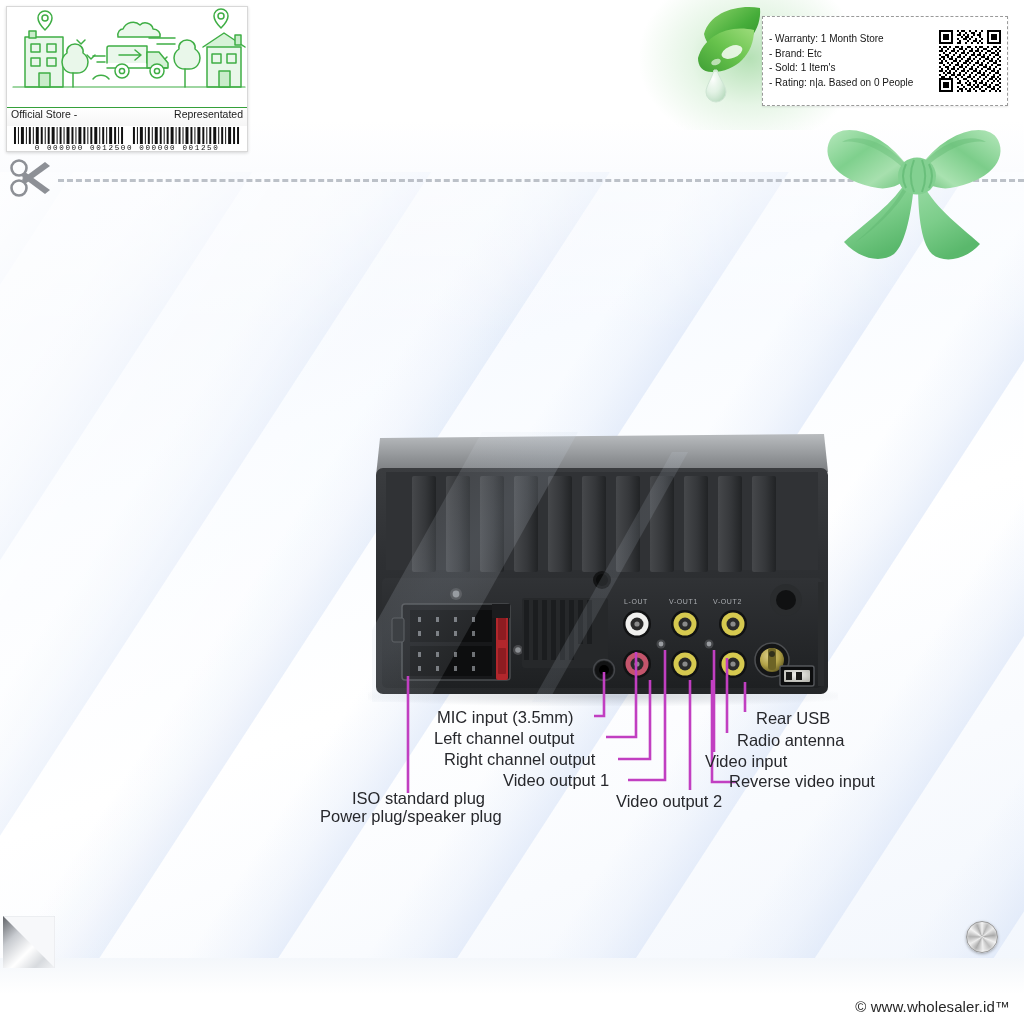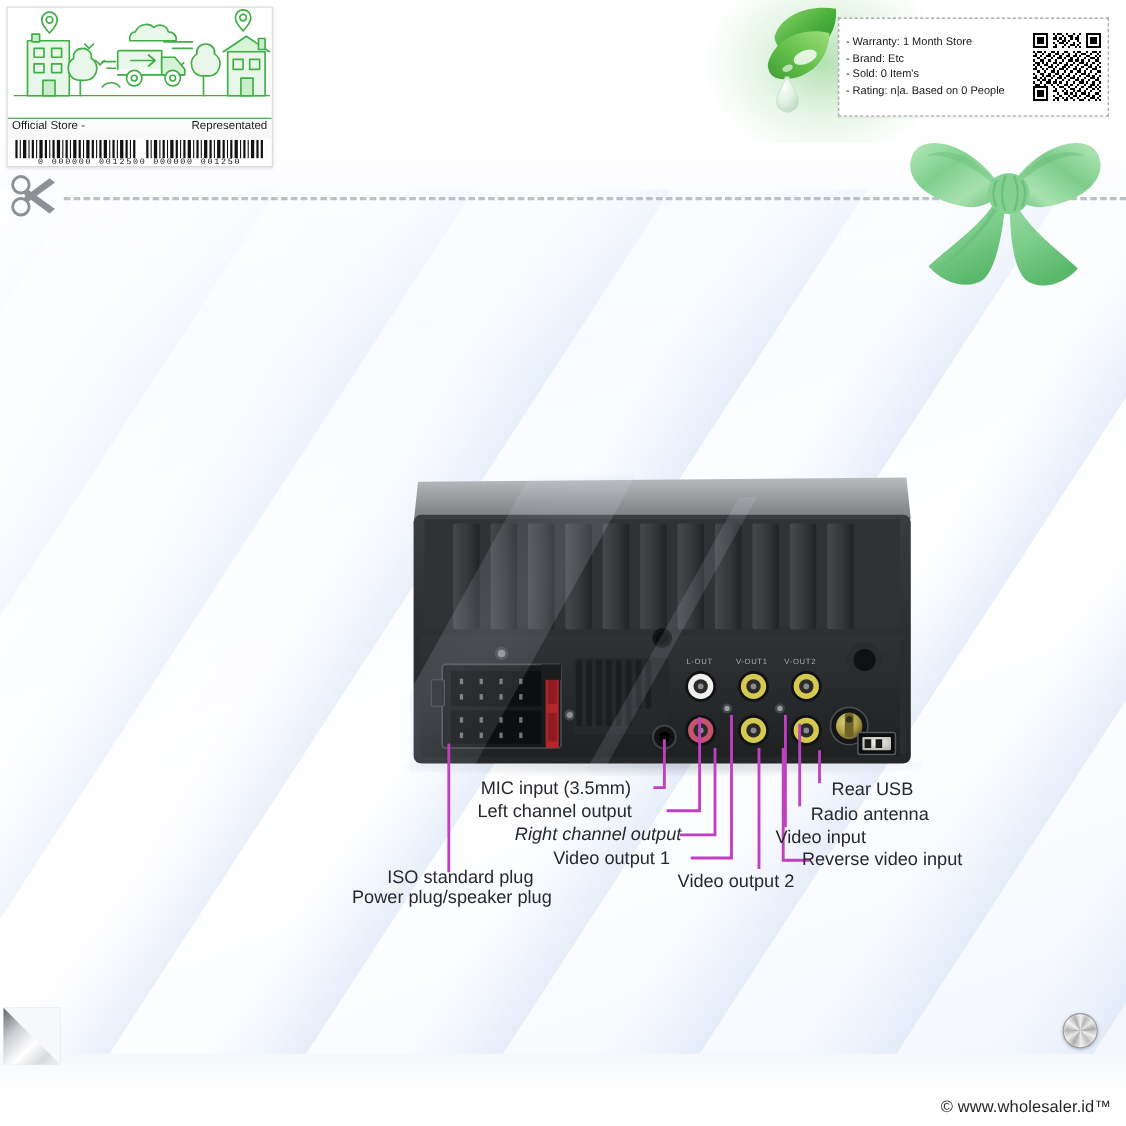--- a/index.html
+++ b/index.html
@@ -366,21 +366,21 @@
       <ellipse cx="56" cy="56" rx="11" ry="6" transform="rotate(-22 56 56)" fill="#ffffff" opacity=".82"></ellipse>
       <ellipse cx="40" cy="66" rx="5" ry="3" transform="rotate(-22 40 66)" fill="#ffffff" opacity=".6"></ellipse>
       <path d="M38 74 C36 82 30 90 30 96 a10 10 0 0 0 20 0 c0-6-7-14-9-22z" fill="url(#drop)" stroke="#cfe5d4" stroke-width="1"></path>
     </svg>
   </div>
 
   <div id="info-box">
     <div id="info-lines">
       <div class="info-line">- Warranty: 1 Month Store</div>
       <div class="info-line">- Brand: Etc</div>
-      <div class="info-line">- Sold: 0 Item's</div>
+      <div class="info-line">- Sold: 1 Item's</div>
       <div class="info-line">- Rating: n|a. Based on 0 People</div>
     </div>
     <span id="qr-code">
       <svg width="62" height="62" viewBox="0 0 31 31" shape-rendering="crispEdges">
         <rect width="31" height="31" fill="#ffffff"></rect>
         <g fill="#000000">
           <path d="M0 0h7v7H0z"></path>
             <path d="M1 1h5v5H1z" fill="#fff"></path>
             <path d="M2 2h3v3H2z"></path>
           <path d="M24 0h7v7h-7z"></path>
@@ -885,21 +885,21 @@
 
       <path d="M727 658 L727 733"></path>
 
       <path d="M745 682 L745 712"></path>
     </g>
   </svg>
 
   <div style="position:absolute;left:0;top:0;width:1024px;height:1024px;">
     <div class="callout-label" style="left:437px; top:708px;">MIC input (3.5mm)</div>
     <div class="callout-label" style="left:434px; top:729px;">Left channel output</div>
-    <div class="callout-label" style="left:468px; top:750px;font-style:italic;">Right channel output</div>
+    <div class="callout-label" style="left:444px; top:750px;">Right channel output</div>
     <div class="callout-label" style="left:503px; top:771px;">Video output 1</div>
     <div class="callout-label" style="left:616px; top:792px;">Video output 2</div>
     <div class="callout-label" style="left:352px; top:789px;text-align:right;">ISO standard plug</div>
     <div class="callout-label" style="left:320px; top:807px;">Power plug/speaker plug</div>
     <div class="callout-label" style="left:756px; top:709px;">Rear USB</div>
     <div class="callout-label" style="left:737px; top:731px;">Radio antenna</div>
     <div class="callout-label" style="left:705px; top:752px;">Video input</div>
     <div class="callout-label" style="left:729px; top:772px;">Reverse video input</div>
   </div>
 

